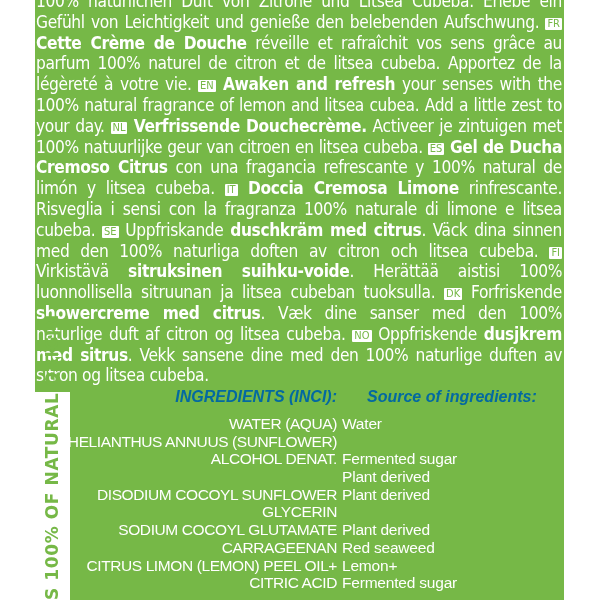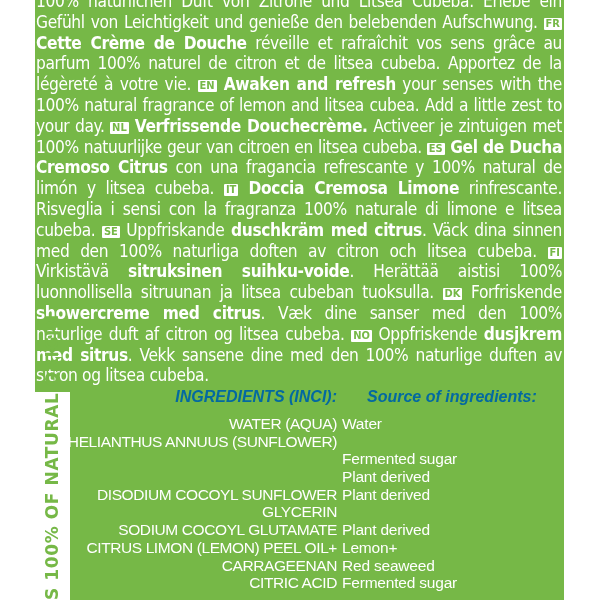--- a/index.html
+++ b/index.html
@@ -3,21 +3,21 @@
 <meta charset="utf-8">
 <style>
   html, body { margin:0; padding:0; }
   body { width:600px; height:600px; overflow:hidden; background:#ffffff; position:relative;
          font-family:"Liberation Sans", sans-serif; }
   .panel { position:absolute; left:35px; top:0; width:529px; height:600px; background:#76b847; }
   .para { position:absolute; left:36px; top:-9px; width:526px; color:#ffffff;
           font-size:17.2px; line-height:20.8px; letter-spacing:-0.35px; text-align:justify;
           font-family:"DejaVu Sans", sans-serif; font-stretch:condensed; transform-origin:0 0; }
   .para b { font-weight:bold; }
-  .badge { display:inline-block; background:#ffffff; color:#76b847; font-weight:bold;
+  .badge { display:inline-block; background:#ffffff; color:#76b847; font-weight:normal;
            font-size:11px; line-height:12px; padding:0 2px; border-radius:1px; vertical-align:1px; letter-spacing:0; }
   .strip { position:absolute; left:35px; top:392px; width:35px; height:208px; background:#ffffff; }
   .strip-text { position:absolute; left:52px; top:600px; transform-origin:0 0; transform:rotate(-90deg);
                 white-space:nowrap; color:#76b847; font-weight:bold; font-size:17px; line-height:18px;
                 letter-spacing:0.6px; font-family:"DejaVu Sans", sans-serif; margin-left:-9px; }
   .ing-head { position:absolute; top:388px; color:#0369a1; font-weight:bold; font-style:italic; font-size:16px; }
   .ing-head.left { right:263px; text-align:right; }
   .ing-head.right { left:367px; }
   .ing-table { position:absolute; top:415px; left:70px; width:494px; color:#ffffff; font-size:15.5px; }
   .ing-row { position:relative; height:17.7px; line-height:17.7px; }
@@ -40,41 +40,42 @@
 <div class="ing-table" id="ing-table">
     <div class="ing-row">
       <span class="ing-name">WATER (AQUA)</span>
       <span class="ing-src">Water</span>
     </div>
     <div class="ing-row">
       <span class="ing-name">HELIANTHUS ANNUUS (SUNFLOWER)</span>
       <span class="ing-src"></span>
     </div>
     <div class="ing-row">
+      <span class="ing-name">ALCOHOL DENAT.</span>
       <span class="ing-src">Fermented sugar</span>
     </div>
     <div class="ing-row">
       <span class="ing-src">Plant derived</span>
     </div>
     <div class="ing-row">
       <span class="ing-name">DISODIUM COCOYL SUNFLOWER</span>
       <span class="ing-src">Plant derived</span>
     </div>
     <div class="ing-row">
       <span class="ing-name">GLYCERIN</span>
     </div>
     <div class="ing-row">
       <span class="ing-name">SODIUM COCOYL GLUTAMATE</span>
       <span class="ing-src">Plant derived</span>
     </div>
     <div class="ing-row">
+      <span class="ing-name">CARRAGEENAN</span>
+      <span class="ing-src">Red seaweed</span>
+    </div>
+    <div class="ing-row">
       <span class="ing-name">CITRUS LIMON (LEMON) PEEL OIL+</span>
       <span class="ing-src">Lemon+</span>
-    </div>
-    <div class="ing-row">
-      <span class="ing-name">CARRAGEENAN</span>
-      <span class="ing-src">Red seaweed</span>
     </div>
     <div class="ing-row">
       <span class="ing-name">CITRIC ACID</span>
       <span class="ing-src">Fermented sugar</span>
     </div>
   </div>
 
 </body></html>

